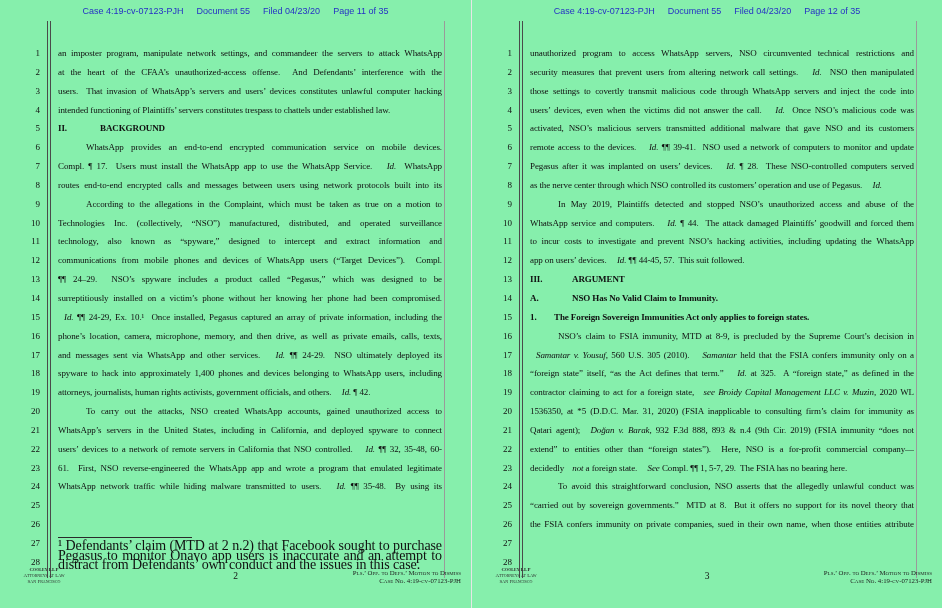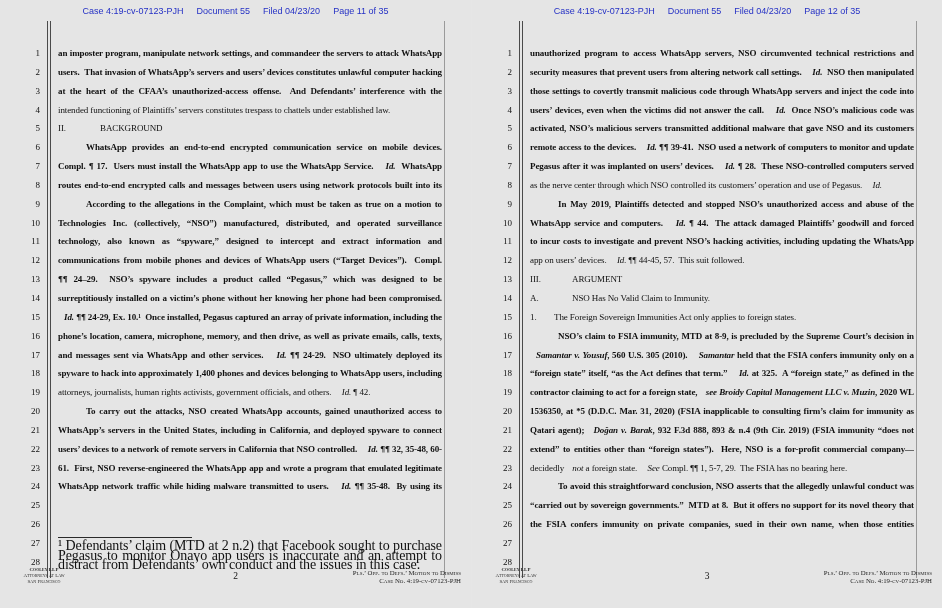--- a/index.html
+++ b/index.html
@@ -1,38 +1,38 @@
 <!DOCTYPE html>
 <html><head>
 <meta charset="utf-8">
 <style>
   html, body { margin:0; padding:0; width:942px; height:608px; overflow:hidden; background:#ffffff; }
   body { display:flex; font-family:"Liberation Serif", serif; color:#101010; }
-  .page { position:relative; width:471px; height:608px; background:#e5e5e5; box-sizing:border-box; }
+  .page { position:relative; width:471px; height:608px; background:#86efac; box-sizing:border-box; }
   .page.second { border-left:1px solid #e6e6e6; }
 
   .case-header { position:absolute; top:6px; left:0; right:0; display:flex; justify-content:center; gap:13px;
                  font-family:"Liberation Sans", sans-serif; font-size:9px; color:#2531c5; white-space:nowrap; }
 
   .vr-double { position:absolute; left:47px; top:21px; height:557px; width:2px;
                border-left:1px solid #4a4a4a; border-right:1px solid #4a4a4a; }
   .vr-right  { position:absolute; left:444px; top:21px; height:557px; width:0;
                border-left:1px solid #9a9a9a; }
 
   .numcol { position:absolute; left:20px; top:44px; width:20px; text-align:right;
             font-size:9px; line-height:18.85px; }
   .numcol div { height:18.85px; }
 
   .textcol { position:absolute; left:58px; top:44px; width:384px; font-size:9px;
              line-height:18.85px; letter-spacing:-0.1px; }
   .bl { height:18.85px; overflow:hidden; text-align:justify; }
-  .bl.just { text-align-last:justify;font-weight:bold; }
+  .bl.just { text-align-last:justify; }
   .bl.left { text-align:center; text-align-last:left; }
   .bl.indent { text-indent:28px; }
-  .bl.hd { font-weight:normal; text-align:left; text-align-last:left; }
+  .bl.hd { font-weight:bold; text-align:left; text-align-last:left; }
   .bl.h3 { }
   .hnum { display:inline-block; }
   .bl i { font-style:italic;padding-left:6px; }
 
   .fn-sep { position:absolute; left:58px; top:537px; width:134px; border-top:1px solid #2a2a2a; }
   .footnote { position:absolute; left:58px; top:541px; width:384px; font-size:14px;
               line-height:9.7px; letter-spacing:-0.1px; text-align:justify; }
 
   .footer-firm { position:absolute; left:5px; top:567px; width:78px; text-align:center;
                  font-size:5px; line-height:6px; font-variant:small-caps; color:#2b2b2b; }
@@ -78,22 +78,22 @@
       <div>22</div>
       <div>23</div>
       <div>24</div>
       <div>25</div>
       <div>26</div>
       <div>27</div>
       <div>28</div>
     </div>
   <div class="textcol">
       <div class="bl just">an imposter program, manipulate network settings, and commandeer the servers to attack WhatsApp</div>
+      <div class="bl just">at the heart of the CFAA’s unauthorized-access offense.&nbsp; And Defendants’ interference with the</div>
       <div class="bl just">users.&nbsp; That invasion of WhatsApp’s servers and users’ devices constitutes unlawful computer hacking</div>
-      <div class="bl just">at the heart of the CFAA’s unauthorized-access offense.&nbsp; And Defendants’ interference with the</div>
       <div class="bl left">intended functioning of Plaintiffs’ servers constitutes trespass to chattels under established law.</div>
       <div class="bl hd h1"><span class="hnum" style="width:42px">II.</span>BACKGROUND</div>
       <div class="bl just indent">WhatsApp provides an end-to-end encrypted communication service on mobile devices.</div>
       <div class="bl just">Compl. ¶ 17.&nbsp; Users must install the WhatsApp app to use the WhatsApp Service.&nbsp; <i>Id.</i>&nbsp; WhatsApp</div>
       <div class="bl just">routes end-to-end encrypted calls and messages between users using network protocols built into its</div>
       <div class="bl just indent">According to the allegations in the Complaint, which must be taken as true on a motion to</div>
       <div class="bl just">Technologies Inc. (collectively, “NSO”) manufactured, distributed, and operated surveillance</div>
       <div class="bl just">technology, also known as “spyware,” designed to intercept and extract information and</div>
       <div class="bl just">communications from mobile phones and devices of WhatsApp users (“Target Devices”).&nbsp; Compl.</div>
       <div class="bl just">¶¶ 24–29.&nbsp; NSO’s spyware includes a product called “Pegasus,” which was designed to be</div>

